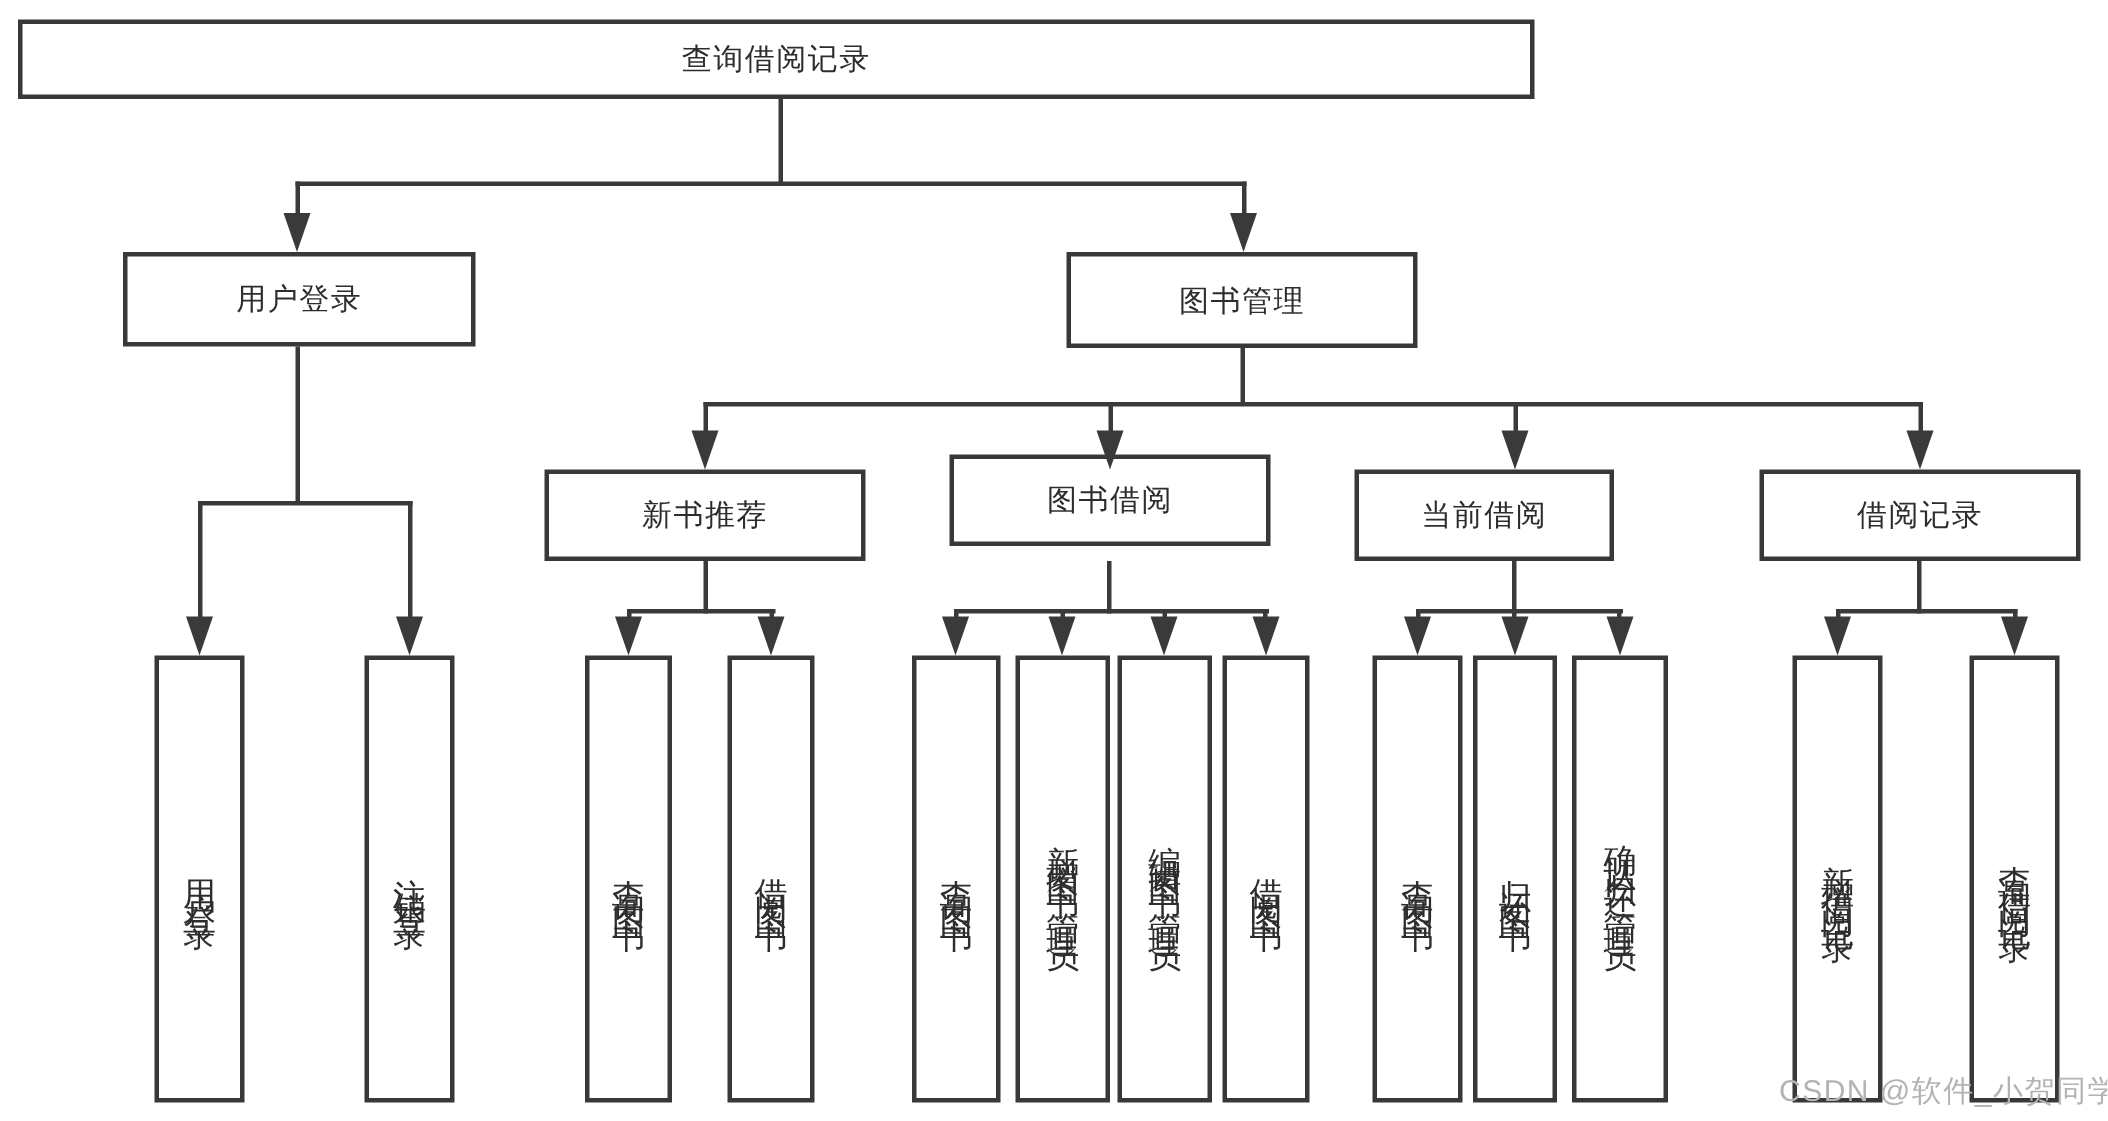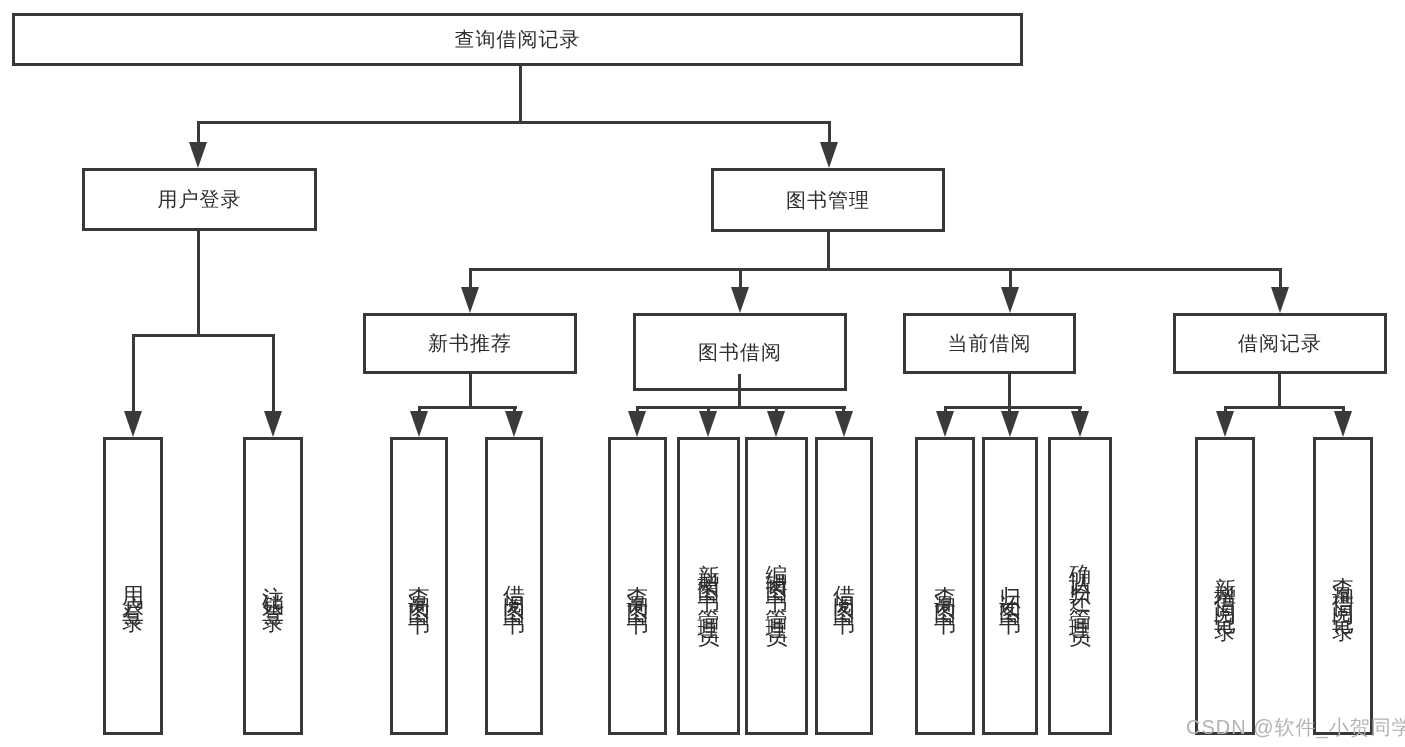--- a/index.html
+++ b/index.html
@@ -78,21 +78,21 @@
   <div class="box" style="left:82px;top:168px;width:235px;height:63px">
     <span class="lbl">用户登录</span>
   </div>
   <div class="box" style="left:711px;top:168px;width:234px;height:64px">
     <span class="lbl">图书管理</span>
   </div>
 
   <div class="box" style="left:363px;top:313px;width:214px;height:61px">
     <span class="lbl">新书推荐</span>
   </div>
-  <div class="box" style="left:633px;top:313px;width:214px;height:78px">
+  <div class="box" style="left:633px;top:303px;width:214px;height:61px">
     <span class="lbl">图书借阅</span>
   </div>
   <div class="box" style="left:903px;top:313px;width:173px;height:61px">
     <span class="lbl">当前借阅</span>
   </div>
   <div class="box" style="left:1173px;top:313px;width:214px;height:61px">
     <span class="lbl">借阅记录</span>
   </div>
 
   <div class="box v" style="left:103px;top:437px;width:60px;height:298px">

